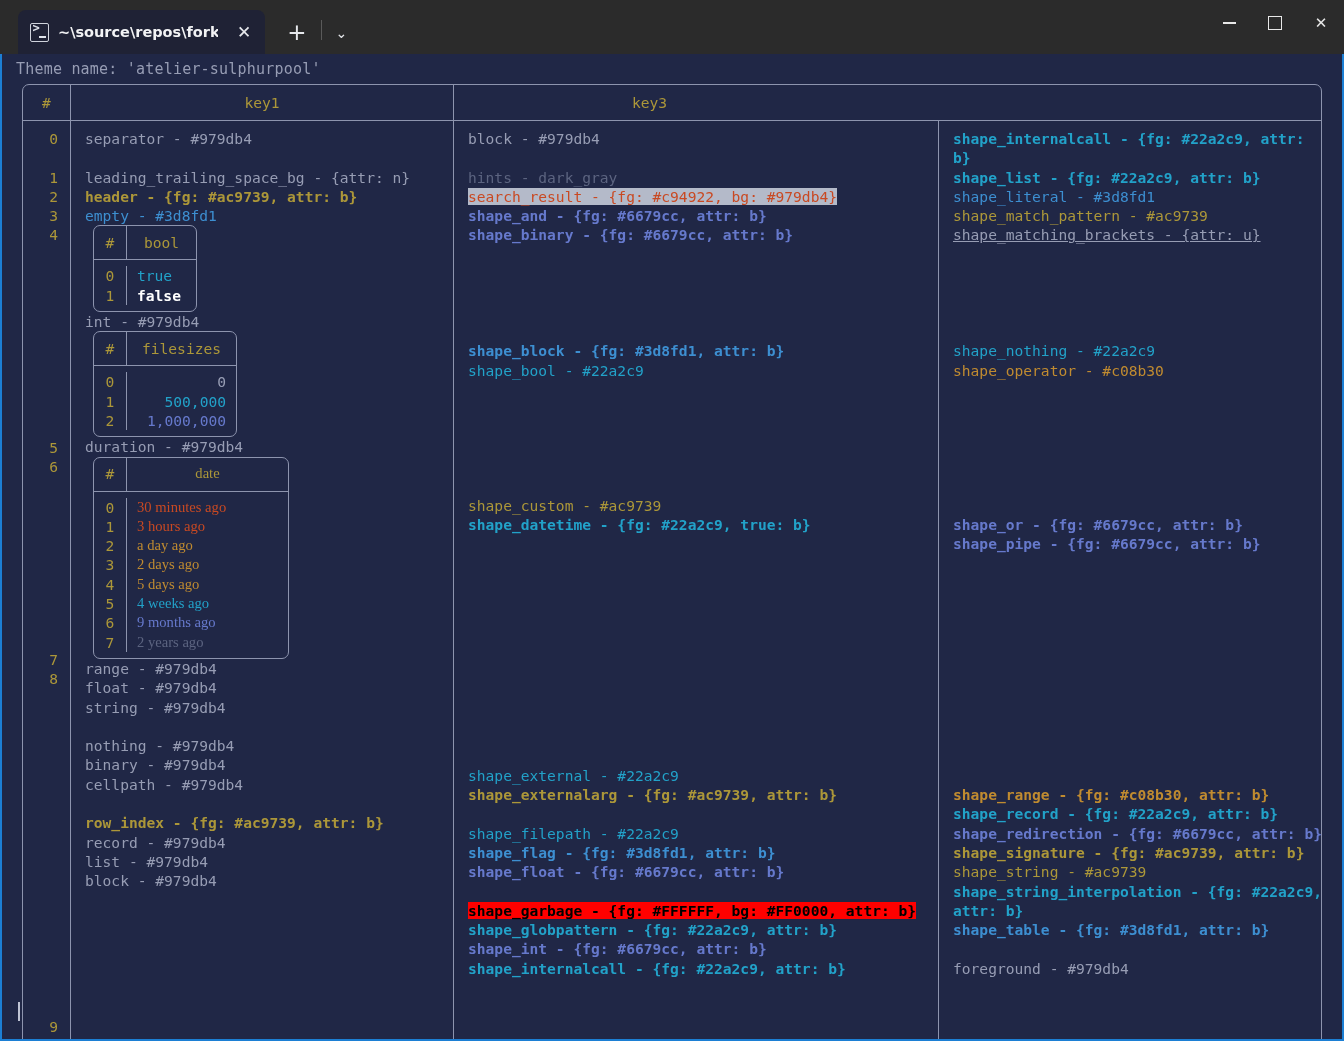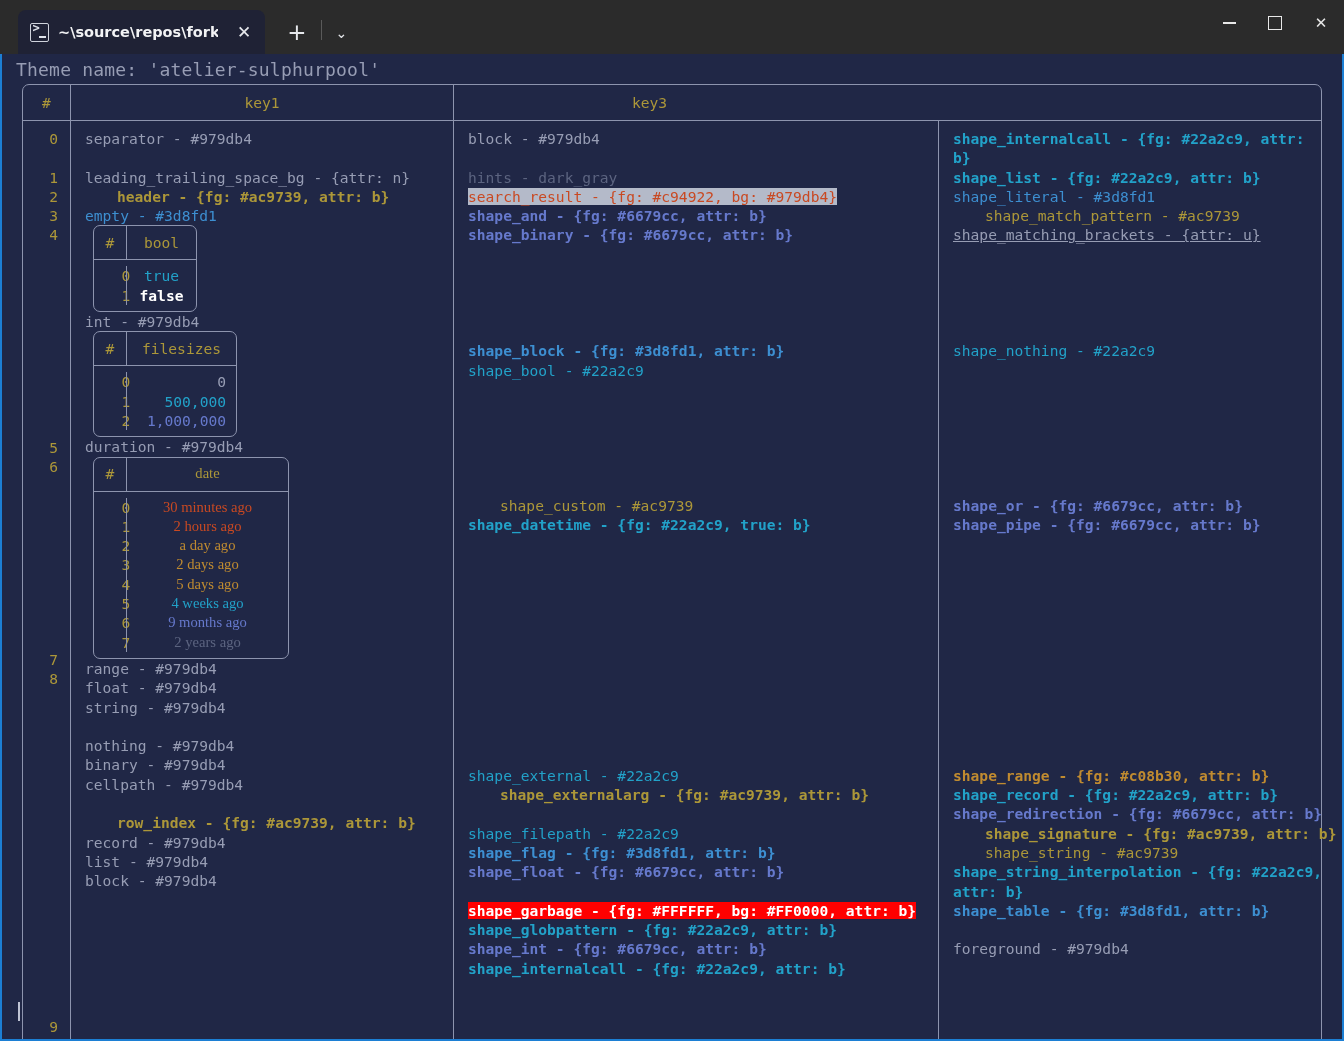--- a/index.html
+++ b/index.html
@@ -104,21 +104,21 @@
     font-family: "DejaVu Sans Mono", monospace;
     font-size: 14.6px;
     line-height: 19.3px;
     color: #979db4;
     padding: 6px 0 0 0;
   }
   .theme-line {
     color: #979db4;
     padding-left: 14px;
     height: 24px;
-    font-size: 18px;
+    font-size: 15px;
     letter-spacing: 0.2px;
   }
 
   
   .tbl {
     margin: 0 20px 0 20px;
     border: 1.3px solid #8d94ae;
     border-radius: 7px;
     position: relative;
   }
@@ -146,29 +146,29 @@
 
   .cell { height: 19.3px; white-space: pre; }
   .cell.blank { height: 19.3px; }
   .cell.wrap { height: auto; white-space: pre-wrap; word-break: break-all; }
 
   
   .c-gray   { color: #979db4; }
   .c-cyan   { color: #22a2c9; }
   .c-blue   { color: #6679cc; }
   .c-ltblue { color: #3d8fd1; }
-  .c-yellow { color: #ac9739; margin-left: 32px; }
+  .c-yellow { color: #ac9739; }
   .c-orange { color: #c08b30; }
   .c-red    { color: #c94922; }
   .c-darkgray { color: #5c6480; }
   .c-white  { color: #ffffff; }
   .bold   { font-weight: bold; }
   .underl { text-decoration: underline; }
   .hl-search { background: #b4bac9; color: #c94922; }
-  .hl-garbage { background: #ff0000; color: #ffffff; font-weight: bold; }
+  .hl-garbage { background: #ff0000; color: #000000; font-weight: bold; }
 
   
   .inner {
     display: inline-block;
     border: 1.3px solid #8d94ae;
     border-radius: 7px;
     margin: 0 0 0 8px;
   }
   .inner .ihead {
     display: flex; height: 34px;
@@ -186,21 +186,21 @@
     padding: 0 10px;
   }
   .inner .ihead .icol-n,
   .inner .ihead .icol-v {
     justify-content: center; align-items: center;
     flex-direction: row;
   }
   .inner .ih { color: #ac9739; }
   .inner .irow { height: 19.3px; white-space: pre; }
   .ta-right { text-align: right; display: block; width: 100%; }
-  .ta-left  { text-align: center; display: block; width: 100%; }
+  .ta-left  { text-align: left; display: block; width: 100%; }
 
   .w-bool { }
   .w-bool .icol-v { width: 70px; }
   .w-files .icol-v { width: 110px; }
   .w-date .icol-v { width: 162px; font-family: Liberation Serif, serif; }
 
   .cursor {
     position: absolute;
     left: 16px; bottom: 18px;
     width: 2px; height: 19px;
@@ -323,21 +323,21 @@
                   <div class="irow c-yellow">1</div>
                   <div class="irow c-yellow">2</div>
                   <div class="irow c-yellow">3</div>
                   <div class="irow c-yellow">4</div>
                   <div class="irow c-yellow">5</div>
                   <div class="irow c-yellow">6</div>
                   <div class="irow c-yellow">7</div>
                 </div>
                 <div class="icol-v">
                   <div class="irow c-red"><span class="ta-left">30 minutes ago</span></div>
-                  <div class="irow c-red"><span class="ta-left">2 hours ago</span></div>
+                  <div class="irow c-red"><span class="ta-left">3 hours ago</span></div>
                   <div class="irow c-orange"><span class="ta-left">a day ago</span></div>
                   <div class="irow c-orange"><span class="ta-left">2 days ago</span></div>
                   <div class="irow c-orange"><span class="ta-left">5 days ago</span></div>
                   <div class="irow c-cyan"><span class="ta-left">4 weeks ago</span></div>
                   <div class="irow c-blue"><span class="ta-left">9 months ago</span></div>
                   <div class="irow c-darkgray"><span class="ta-left">2 years ago</span></div>
                 </div>
               </div></div><div class="cell"><span class="c-gray">range - #979db4</span></div><div class="cell"><span class="c-gray">float - #979db4</span></div><div class="cell"><span class="c-gray">string - #979db4</span></div><div class="cell blank">&nbsp;</div><div class="cell"><span class="c-gray">nothing - #979db4</span></div><div class="cell"><span class="c-gray">binary - #979db4</span></div><div class="cell"><span class="c-gray">cellpath - #979db4</span></div><div class="cell blank">&nbsp;</div><div class="cell"><span class="c-yellow bold">row_index - {fg: #ac9739, attr: b}</span></div><div class="cell"><span class="c-gray">record - #979db4</span></div><div class="cell"><span class="c-gray">list - #979db4</span></div><div class="cell"><span class="c-gray">block - #979db4</span></div></div>
         <div class="col-key2" id="key2col">
             <div class="cell"><span class="c-gray">block - #979db4</span></div>
@@ -390,20 +390,21 @@
             <div class="cell"><span class="c-cyan bold">shape_list - {fg: #22a2c9, attr: b}</span></div>
             <div class="cell"><span class="c-ltblue">shape_literal - #3d8fd1</span></div>
             <div class="cell"><span class="c-yellow">shape_match_pattern - #ac9739</span></div>
             <div class="cell"><span class="c-gray underl">shape_matching_brackets - {attr: u}</span></div>
             <div class="cell blank">&nbsp;</div>
             <div class="cell blank">&nbsp;</div>
             <div class="cell blank">&nbsp;</div>
             <div class="cell blank">&nbsp;</div>
             <div class="cell blank">&nbsp;</div>
             <div class="cell"><span class="c-cyan">shape_nothing - #22a2c9</span></div>
+            <div class="cell"><span class="c-orange">shape_operator - #c08b30</span></div>
             <div class="cell blank">&nbsp;</div>
             <div class="cell blank">&nbsp;</div>
             <div class="cell blank">&nbsp;</div>
             <div class="cell blank">&nbsp;</div>
             <div class="cell blank">&nbsp;</div>
             <div class="cell blank">&nbsp;</div>
             <div class="cell blank">&nbsp;</div>
             <div class="cell"><span class="c-blue bold">shape_or - {fg: #6679cc, attr: b}</span></div>
             <div class="cell"><span class="c-blue bold">shape_pipe - {fg: #6679cc, attr: b}</span></div>
             <div class="cell blank">&nbsp;</div>

